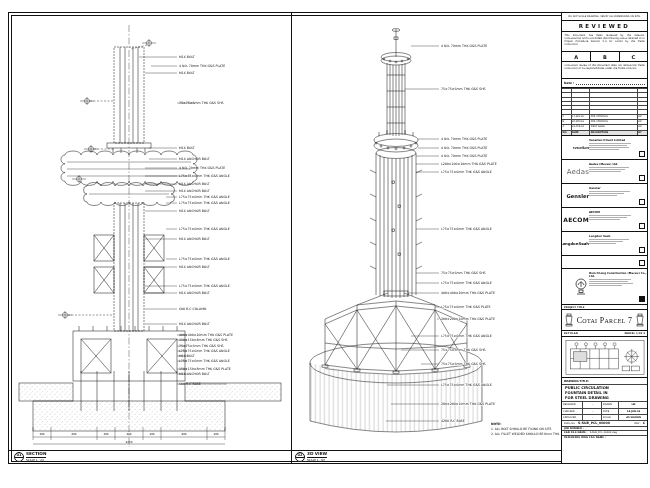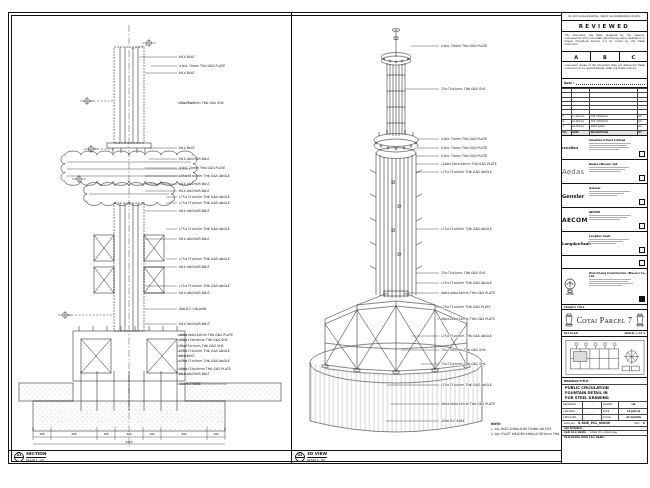--- a/index.html
+++ b/index.html
@@ -24,21 +24,21 @@
   .abc>div:first-child{border-left:none;}
   .daterow{height:9px;display:flex;align-items:flex-end;padding:0 2px 2px 2px;gap:2px;}
   .daterow .lbl{font-size:3px;font-weight:bold;}
   .daterow .dline{flex:1;border-bottom:0.8px dotted #444;height:4px;}
   .revtbl{height:48px;display:flex;flex-direction:column;}
   .rrow{flex:1;display:grid;grid-template-columns:10% 22% 56% 12%;border-top:0.5px solid #444;font-size:2.3px;}
   .rrow>div{border-left:0.5px solid #444;overflow:hidden;white-space:nowrap;line-height:1.9;padding-left:0.5px;}
   .rrow>div:first-child{border-left:none;}
   .rhead{font-weight:bold;background:#e2e2e2;}
   .crow{height:24px;position:relative;display:flex;border-bottom:0.8px solid #111;box-sizing:border-box;}
-  .clogo{width:27px;display:flex;align-items:center;justify-content:flex-start;}
+  .clogo{width:27px;display:flex;align-items:center;justify-content:flex-end;}
   .cbody{flex:1;padding-top:2.5px;}
   .cname{font-size:2.7px;font-weight:bold;line-height:1.2;}
   .abar{height:0.9px;background:#b0b0b0;margin:1.1px 0;}
   .cbox{position:absolute;right:2px;bottom:2px;width:3.6px;height:3.6px;border:0.6px solid #111;background:#fff;}
   .cbox.filled{background:#111;}
   .lg-ven{font-family:"Liberation Serif",serif;font-style:italic;font-weight:bold;font-size:4.6px;}
   .lg-aedas{font-size:7px;color:#666;letter-spacing:0.2px;}
   .lg-gensler{font-size:5.2px;font-weight:bold;}
   .lg-ttt{font-size:8px;font-weight:bold;font-style:italic;letter-spacing:-0.5px;}
   .lg-aecom{font-size:6px;font-weight:bold;letter-spacing:0.3px;}

